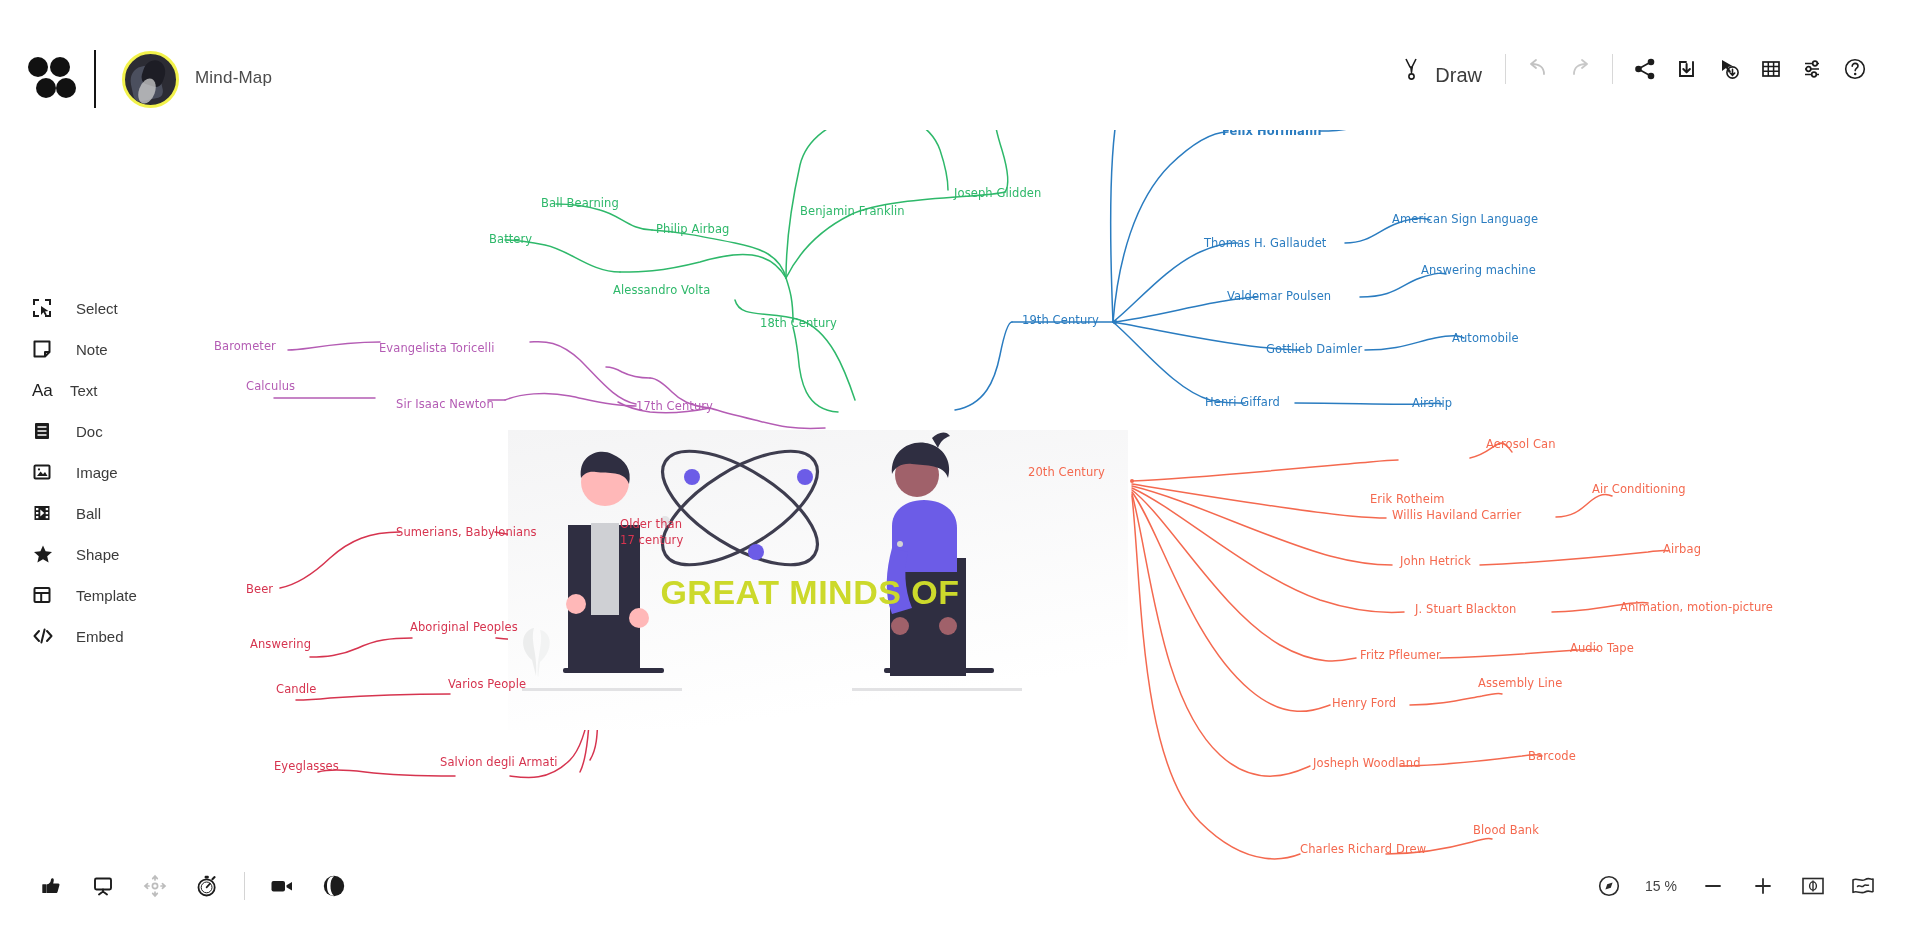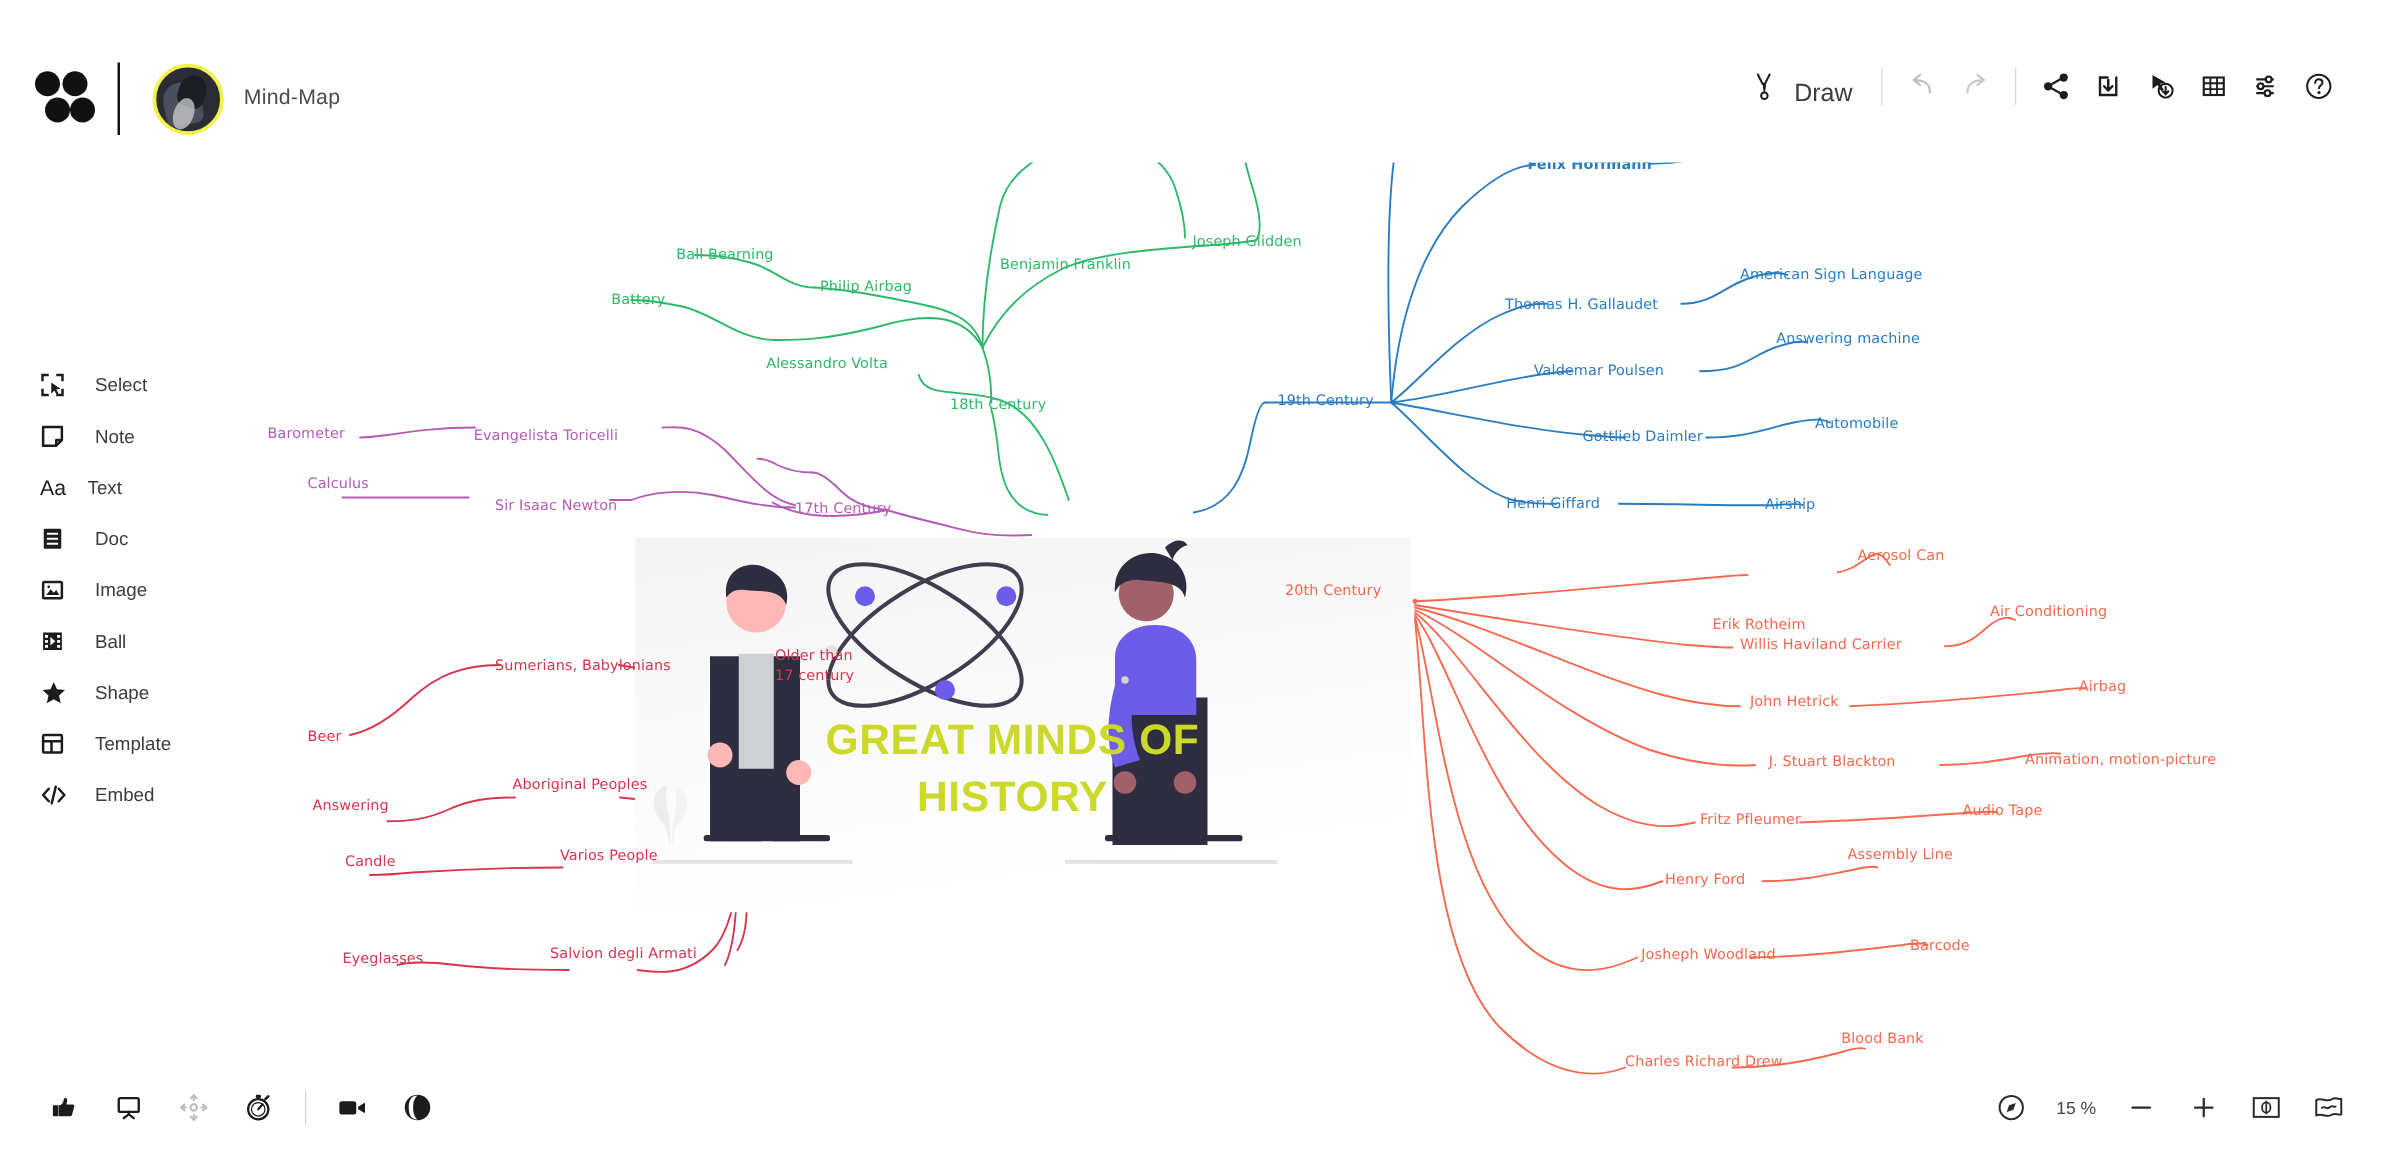--- a/index.html
+++ b/index.html
@@ -282,21 +282,20 @@
           <path d="M70,8 C76,2 84,0 88,6 C82,8 78,12 76,18Z" fill="#2f2e41"></path>
           <circle cx="38" cy="196" r="9" fill="#a0616a"></circle>
           <circle cx="86" cy="196" r="9" fill="#a0616a"></circle>
           <rect x="-10" y="258" width="170" height="3" fill="#e2e2e4"></rect>
         </g>
       </svg>
       <div style="position:absolute; left:132px; top:140px; width:340px; text-align:center;
                   font-family:Liberation Sans, sans-serif; font-weight:bold; font-size:34px;
                   letter-spacing:.5px; line-height:1.35; color:#ccd92b;">
         <div>GREAT MINDS OF</div>
-        <div>HISTORY</div>
       </div>
     </div>
   </div>
 
   <div class="topbar">
     <div class="logo">
       <i></i>
         <i></i>
         <i></i>
         <i></i>

